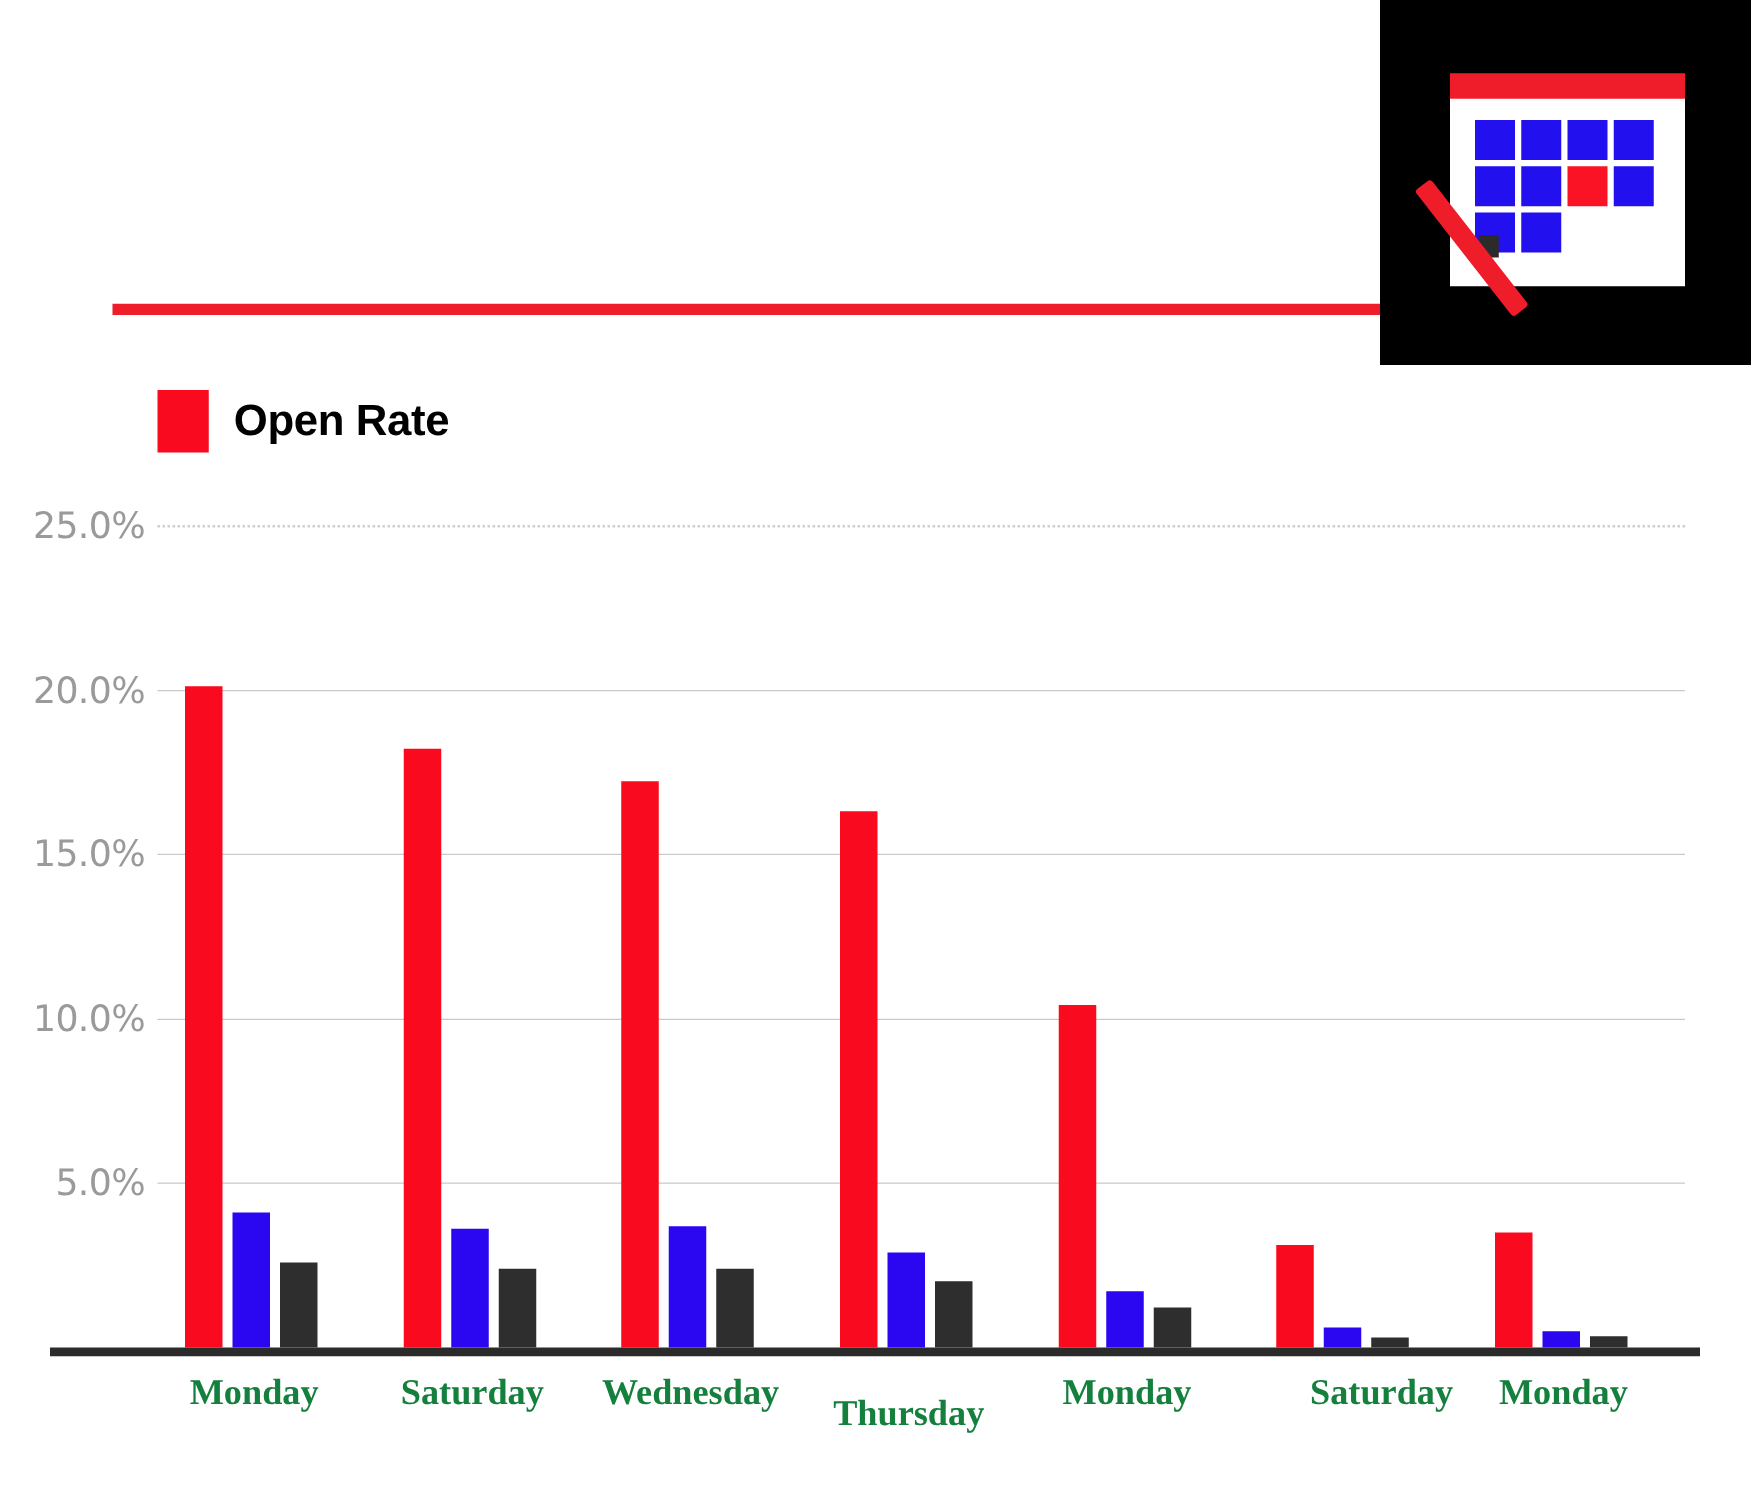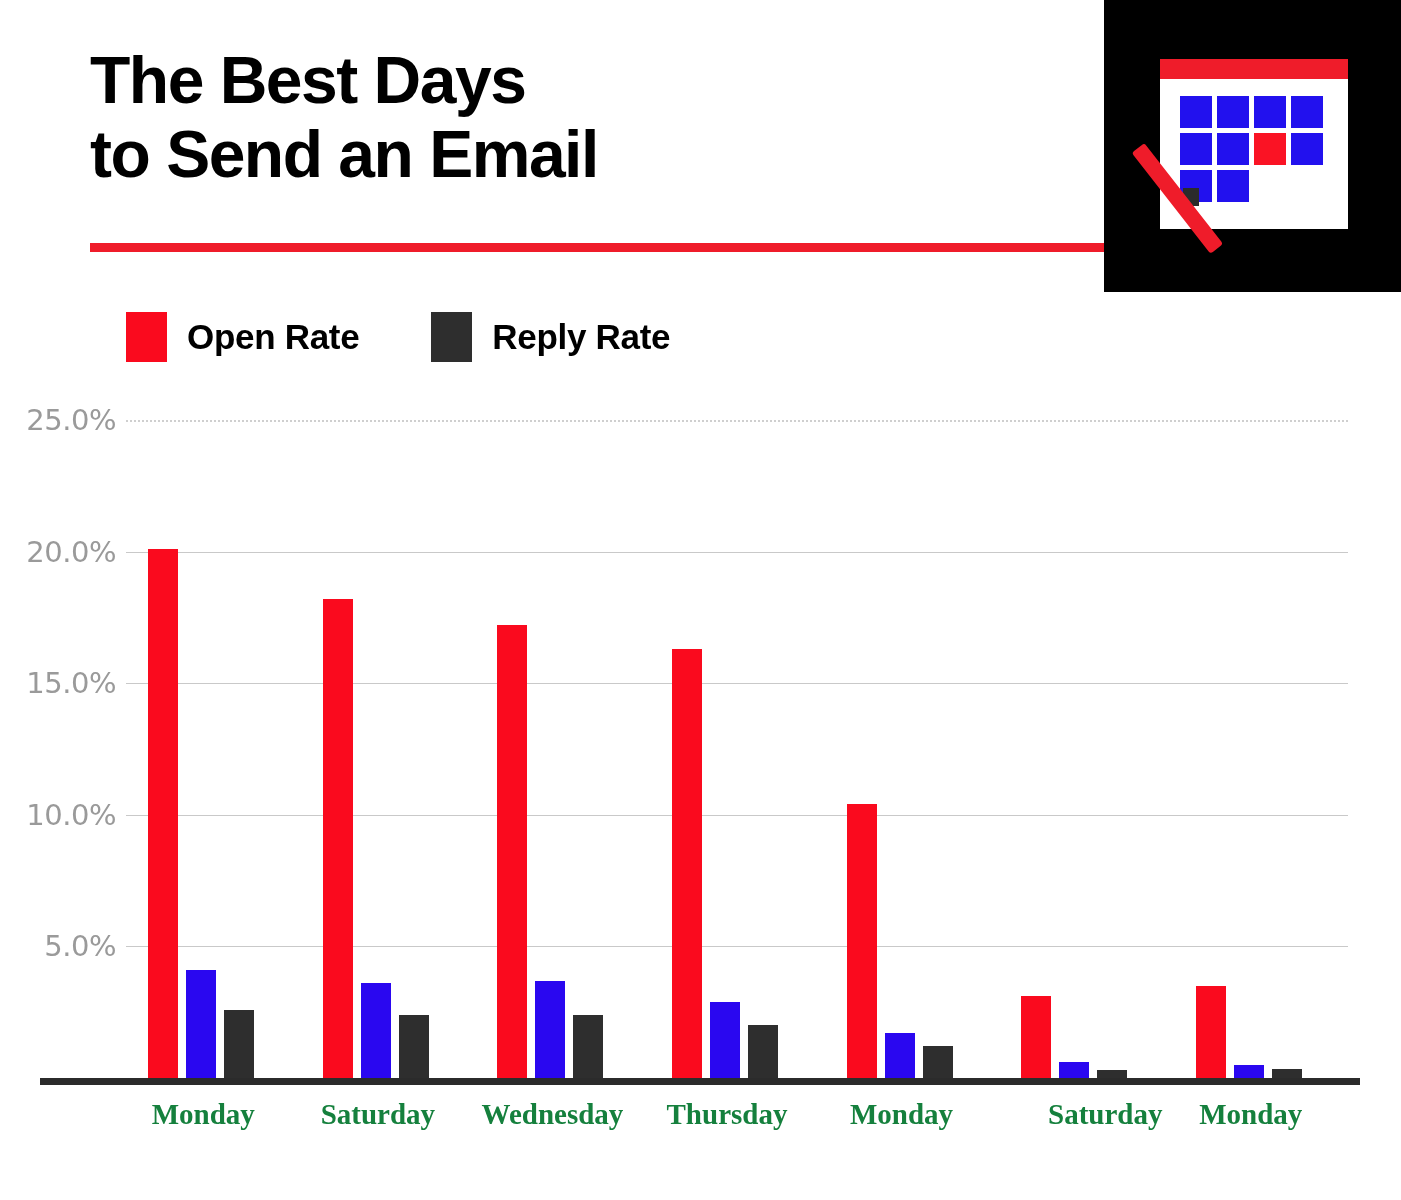--- a/index.html
+++ b/index.html
@@ -182,22 +182,20 @@
     font-size: 29px;
     font-weight: 700;
     color: #15803d;
     font-family: "Liberation Serif", serif;
   }
 </style>
 </head>
 <body>
 
 <div id="header">
-  <div id="title">The Best Days
-to Send an Email</div>
   <div id="title-rule"></div>
 </div>
 
 <div id="calendar-badge">
   <div id="cal-paper">
     <div id="cal-header-bar"></div>
     <div id="cal-grid">
       <div class="cal-cell"></div>
       <div class="cal-cell"></div>
       <div class="cal-cell"></div>
@@ -213,24 +211,20 @@
     </div>
   </div>
   <div id="cal-pen-shadow"></div>
   <div id="cal-pen"></div>
 </div>
 
 <div id="legend">
   <div class="legend-item">
     <div class="legend-swatch" style="background:#fa0a1e"></div>
     <div class="legend-label">Open Rate</div>
-  </div>
-  <div class="legend-item">
-    <div class="legend-swatch" style="background:#2e2e2e"></div>
-    <div class="legend-label">Reply Rate</div>
   </div>
 </div>
 
 <div id="plot">
   <div id="yticks-layer">
       <div class="ytick" style="top: 420px;">25.0%</div>
       <div class="ytick" style="top: 551.6px;">20.0%</div>
       <div class="ytick" style="top: 683.2px;">15.0%</div>
       <div class="ytick" style="top: 814.8px;">10.0%</div>
       <div class="ytick" style="top: 946.4px;">5.0%</div>
@@ -261,18 +255,18 @@
       <div class="bar" style="left: 971.143px; width: 30px; height: 7.896px; bottom: 0px; background: rgb(46, 46, 46);"></div>
       <div class="bar" style="left: 1069.71px; width: 30px; height: 92.12px; bottom: 0px; background: rgb(250, 10, 30);"></div>
       <div class="bar" style="left: 1107.71px; width: 30px; height: 13.16px; bottom: 0px; background: rgb(42, 7, 240);"></div>
       <div class="bar" style="left: 1145.71px; width: 30px; height: 9.212px; bottom: 0px; background: rgb(46, 46, 46);"></div>
     </div>
   <div id="axis-line"></div>
   <div id="cats-layer">
       <div class="cat-label" style="left: 116px; width: 174.571px;">Monday</div>
       <div class="cat-label" style="left: 290.571px; width: 174.571px;">Saturday</div>
       <div class="cat-label" style="left: 465.143px; width: 174.571px;">Wednesday</div>
-      <div class="cat-label" style="left: 639.714px; width: 174.571px;">Thursday</div>
+      <div class="cat-label" style="left: 639.714px; width: 174.571px; margin-top: 17px;">Thursday</div>
       <div class="cat-label" style="left: 814.286px; width: 174.571px;">Monday</div>
       <div class="cat-label" style="left: 1018px; width: 174.571px;">Saturday</div>
       <div class="cat-label" style="left: 1163.43px; width: 174.571px;">Monday</div>
     </div>
 </div>
 
 </body></html>

